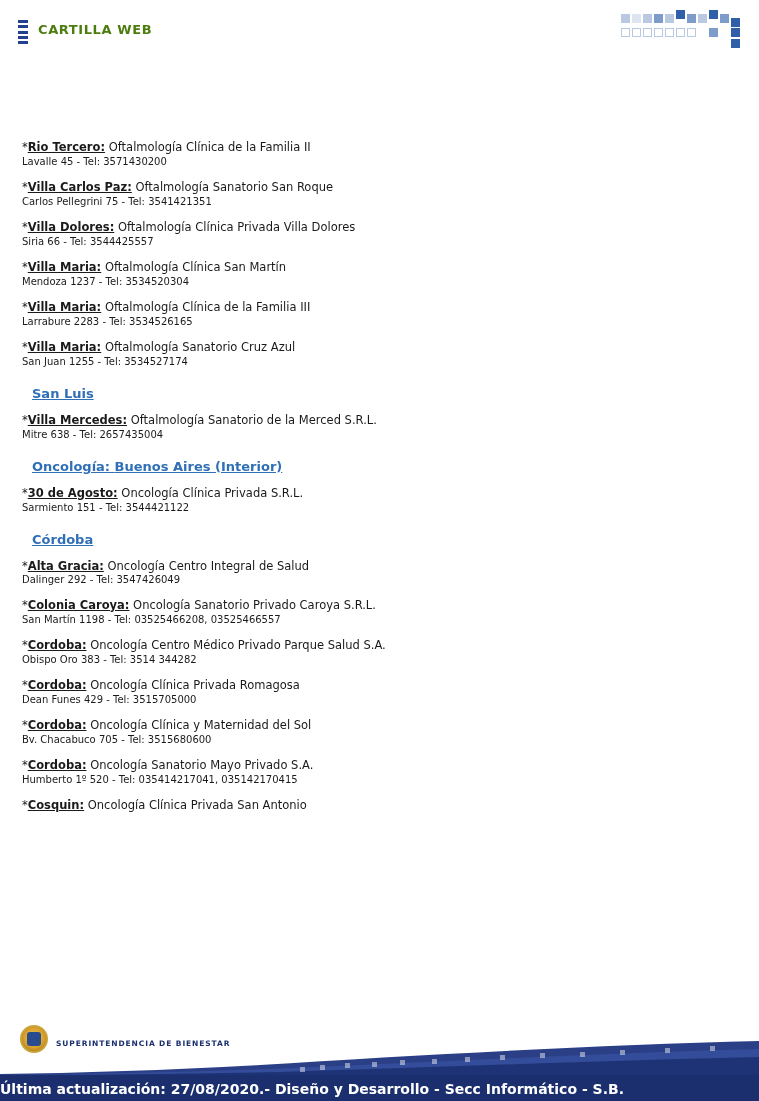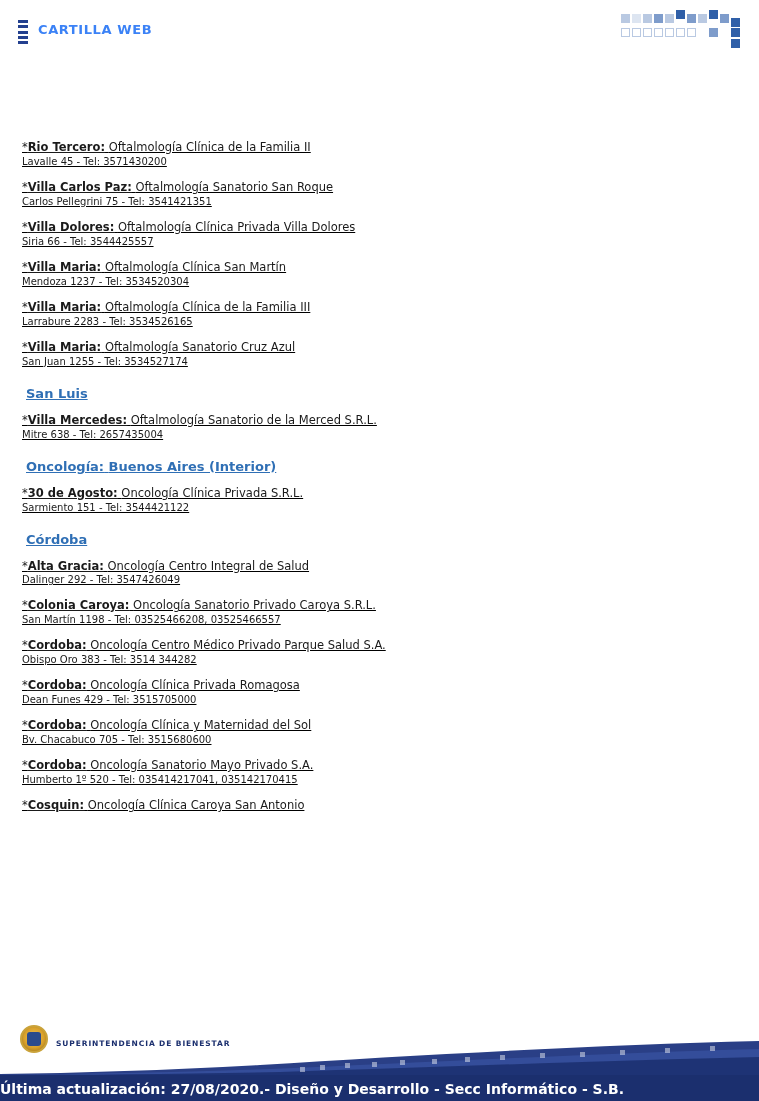--- a/index.html
+++ b/index.html
@@ -42,21 +42,21 @@
     height: 3px;
     background: #23408f;
   }
   .header-title {
     position: absolute;
     left: 38px;
     top: 22px;
     font-size: 13px;
     font-weight: bold;
     letter-spacing: .6px;
-    color: #3b82f6;
+    color: #4d7c0f;
     font-family: "DejaVu Sans", sans-serif;
   }
   .header-deco {
     position: absolute;
     right: 8px;
     top: 6px;
     width: 130px;
     height: 46px;
   }
   .sq {
@@ -73,21 +73,20 @@
   
   .content {
     position: absolute;
     left: 22px;
     top: 140px;
     width: 715px;
   }
   .entry {
     margin-bottom: 12px;
     line-height: 1.30;
-    text-decoration: underline;
   }
   .entry .line1 {
     font-size: 11.5px;
     color: #1a1a1a;
     white-space: nowrap;
   }
   .entry .line2 {
     font-size: 10px;
     color: #1a1a1a;
     white-space: nowrap;
@@ -96,21 +95,21 @@
   .city {
     font-weight: bold;
     text-decoration: underline;
     color: #1a1a1a;
   }
   .section-head {
     font-size: 13px;
     font-weight: bold;
     color: #2f6fb5;
     text-decoration: underline;
-    margin: 18px 0 12px 4px;
+    margin: 18px 0 12px 10px;
   }
   .section-head .part2 { color: #2f6fb5; text-align: center; }
 
   
   .footer {
     position: absolute;
     left: 0;
     bottom: 0;
     width: 759px;
     height: 72px;
@@ -275,21 +274,21 @@
     </div>
     <div class="entry">
       <div class="line1"><span class="ast">*</span><span class="city">Cordoba:</span> <span>Oncología Clínica y Maternidad del Sol</span></div>
       <div class="line2">Bv. Chacabuco 705 - Tel: 3515680600</div>
     </div>
     <div class="entry">
       <div class="line1"><span class="ast">*</span><span class="city">Cordoba:</span> <span>Oncología Sanatorio Mayo Privado S.A.</span></div>
       <div class="line2">Humberto 1º 520 - Tel: 035414217041, 035142170415</div>
     </div>
     <div class="entry">
-      <div class="line1"><span class="ast">*</span><span class="city">Cosquin:</span> <span>Oncología Clínica Caroya San Antonio</span></div>
+      <div class="line1"><span class="ast">*</span><span class="city">Cosquin:</span> <span>Oncología Clínica Privada San Antonio</span></div>
     </div>
 
   </div>
 
   <div class="footer">
     <svg class="footer-wave" viewBox="0 0 759 34" preserveAspectRatio="none">
       <path d="M0,34 L759,34 L759,0 C600,4 420,14 260,24 C170,29 80,32 0,33 Z" fill="#2a3f86"></path>
       <path d="M0,34 L759,34 L759,8 C610,12 430,21 270,28 C180,31 85,33 0,34 Z" fill="#3a54a5" opacity="0.65"></path>
       <path d="M0,34 L759,34 L759,16 C620,19 440,26 280,31 C190,33 90,34 0,34 Z" fill="#1b2f6e" opacity="0.85"></path>
     </svg>

